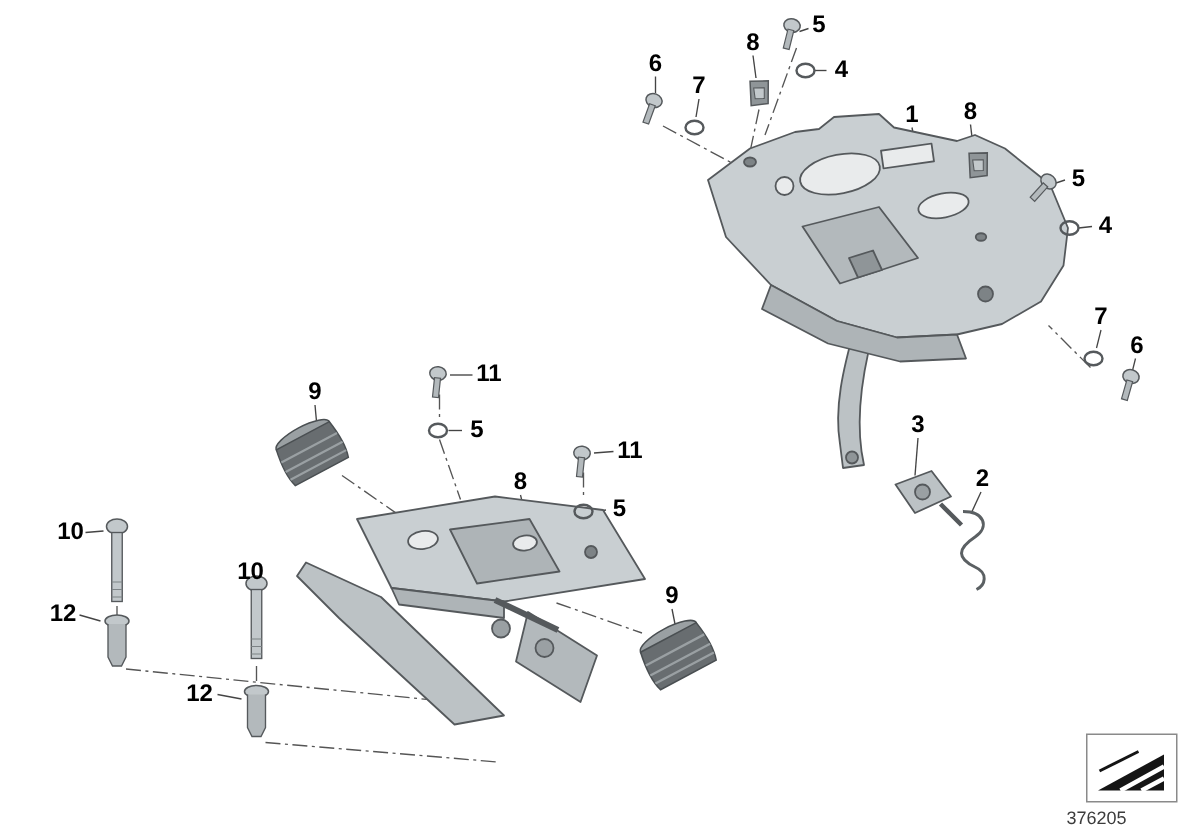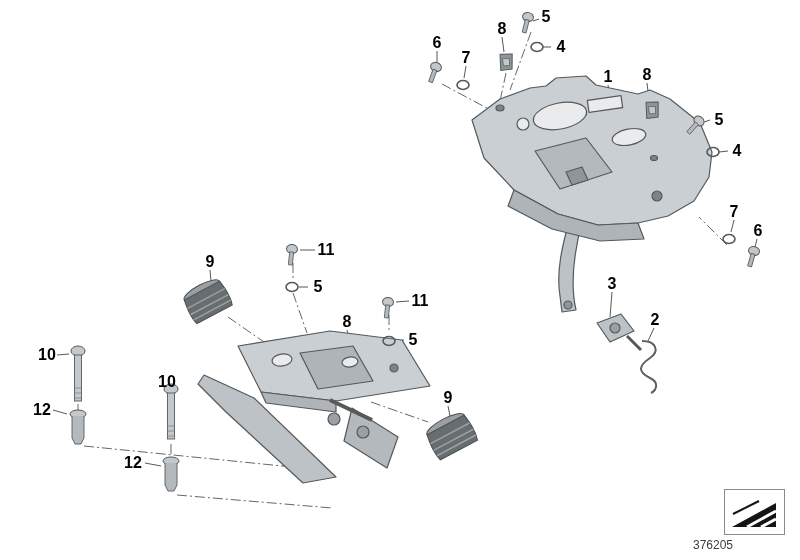--- a/index.html
+++ b/index.html
@@ -10,21 +10,21 @@
   .canvas svg.drawing{position:absolute;left:0;top:0;}
   .callout{
     position:absolute;transform:translate(-50%,-50%);
     font-weight:bold;font-size:16px;color:#000;user-select:none;white-space:nowrap;
   }
   .legend-box{
     position:absolute;left:724px;top:489px;width:61px;height:46px;
     border:1px solid #8a8a8a;background:#fff;box-sizing:border-box;
   }
   .drawing-number{
-    position:absolute;left:680px;top:538px;width:66px;text-align:center;
+    position:absolute;left:698px;top:538px;width:66px;text-align:center;
     font-size:12px;color:#3c3c3c;
   }
 </style>
 </head>
 <body>
 
 <div class="canvas">
 
   <svg class="drawing" width="800" height="560" viewBox="0 0 800 560">
     <defs>

